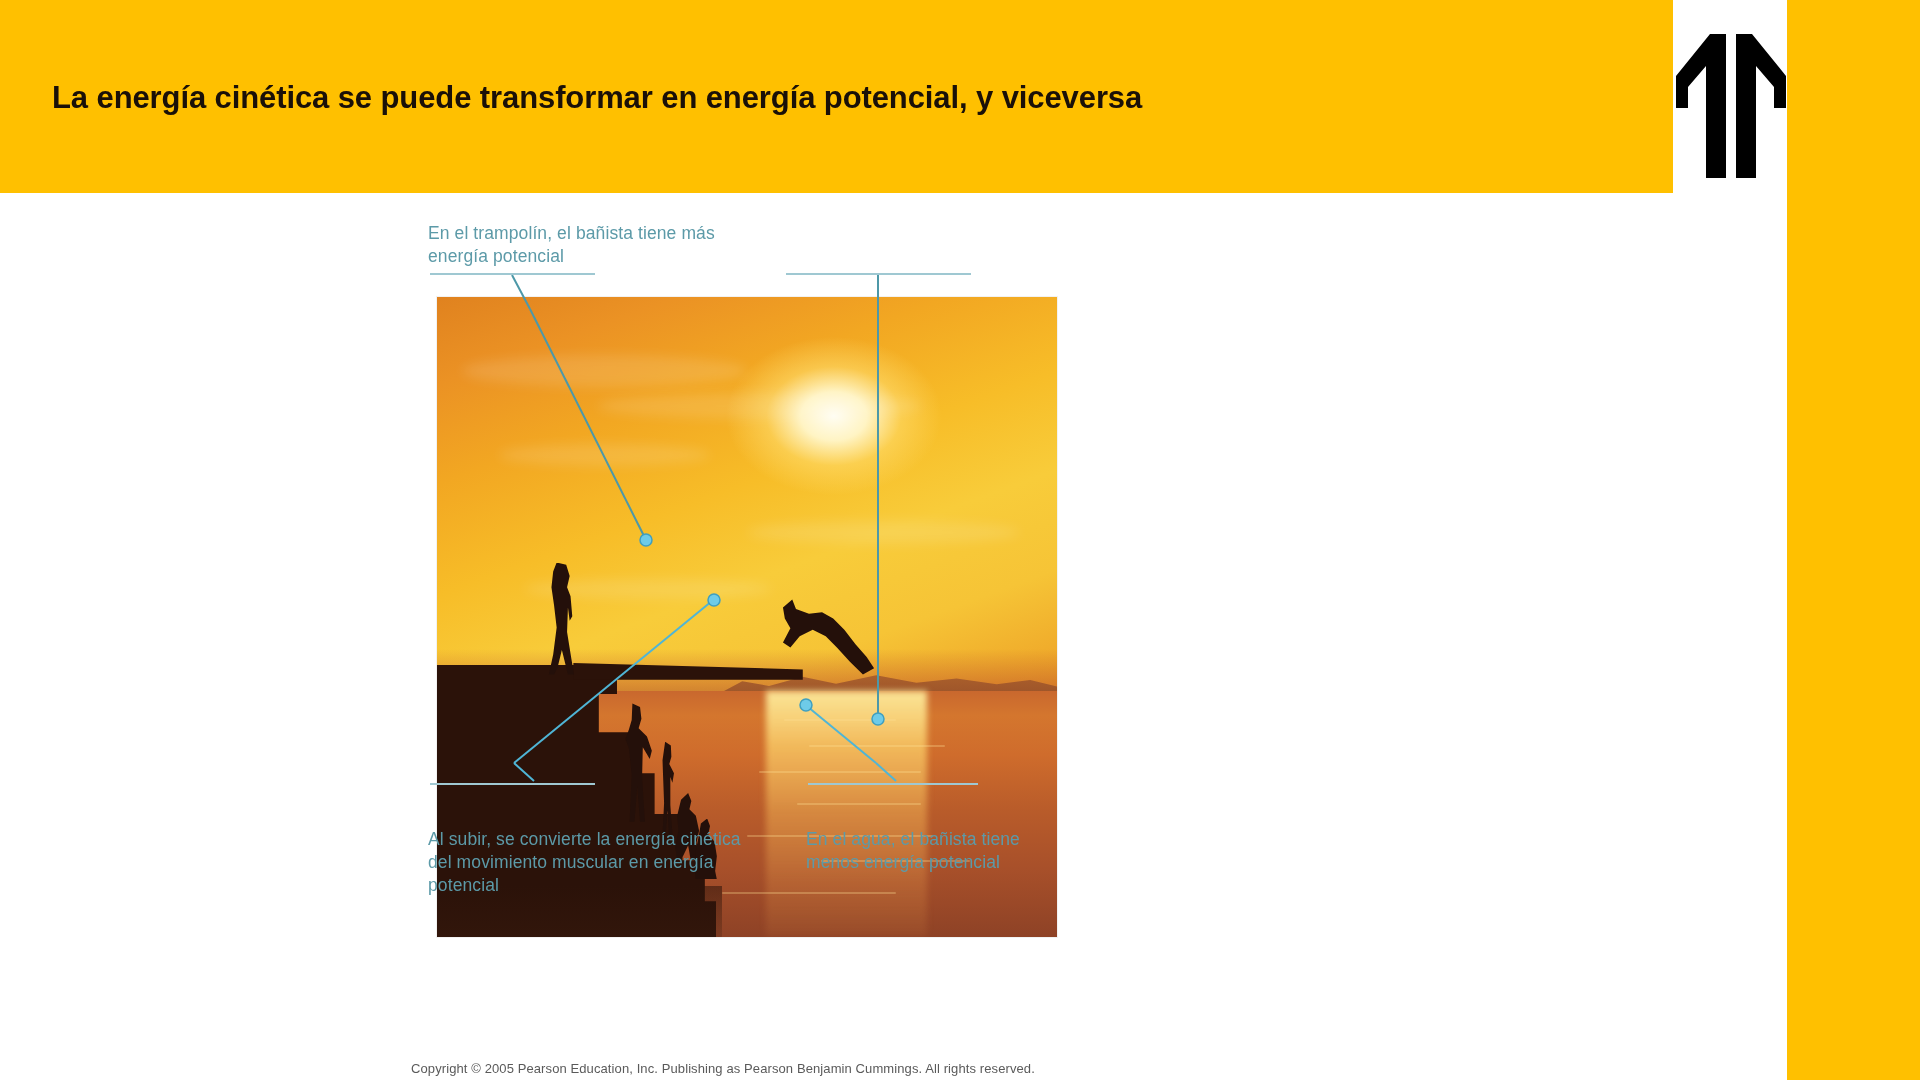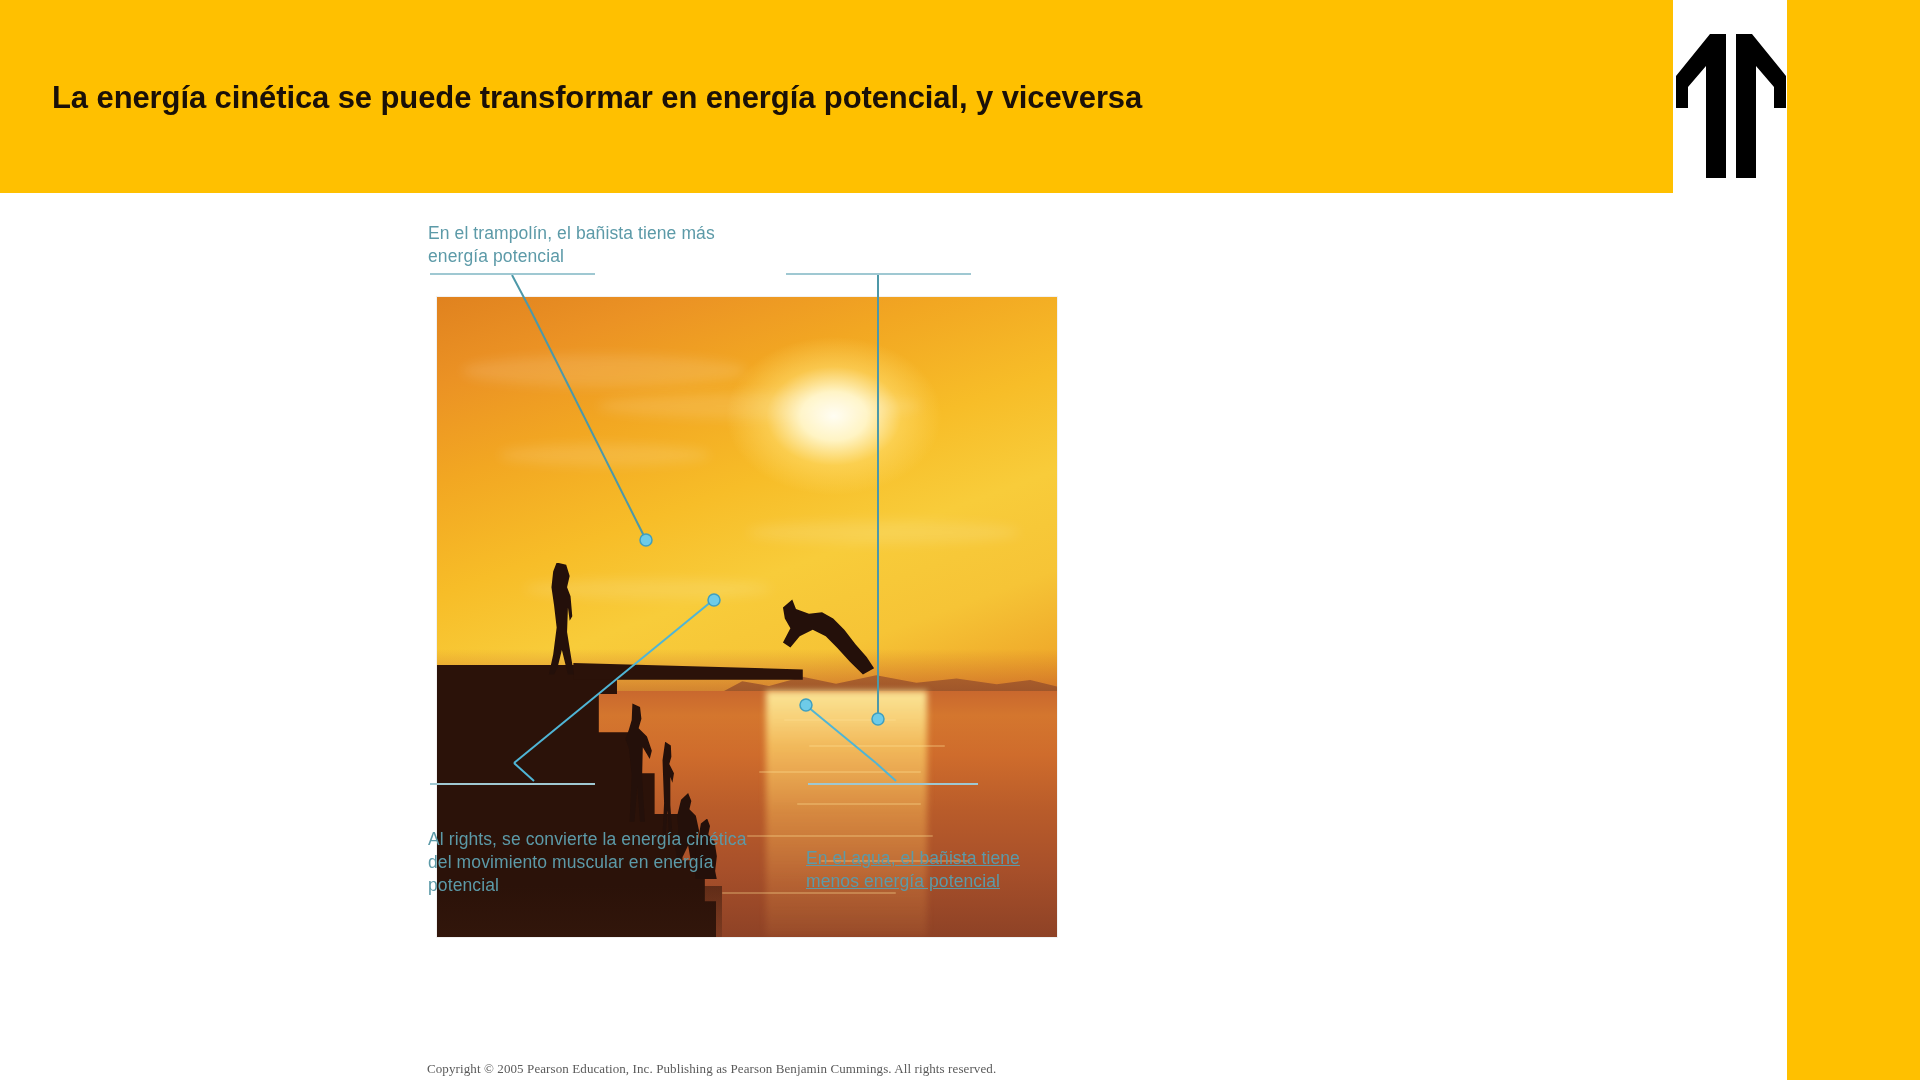--- a/index.html
+++ b/index.html
@@ -283,44 +283,44 @@
   }
   .anno-rule {
     position: absolute;
     height: 2px;
     background: #9fc8d2;
   }
 
   .anno-tl { left: 428px; top: 1px;   width: 300px; }
   .anno-tr { left: 784px; top: 1px;   width: 330px; }
   .anno-bl { left: 428px; top: 607px; width: 320px; }
-  .anno-br { left: 806px; top: 626px; width: 240px; text-decoration: underline; }
+  .anno-br { left: 806px; top: 607px; width: 240px; }
 
   .rule-tl { left: 430px; top: 80px;  width: 165px; }
   .rule-tr { left: 786px; top: 80px;  width: 185px; }
   .rule-bl { left: 430px; top: 590px; width: 165px; }
   .rule-br { left: 808px; top: 590px; width: 170px; }
 
   
   .leaders {
     position: absolute;
     left: 0; top: 0;
     width: 1673px;
     height: 887px;
     pointer-events: none;
   }
 
   
   .copyright {
     position: absolute;
-    left: 427px;
+    left: 411px;
     top: 868px;
     font-size: 13px;
     color: #5a5a5a;
-    font-family: Liberation Serif, serif;
+    font-family: Liberation Sans, sans-serif;
     letter-spacing: 0.1px;
   }
 </style>
 </head>
 <body>
 
 <div id="slide">
 
   <div class="right-band"></div>
 
@@ -397,20 +397,20 @@
     </svg>
 
     <div class="anno-rule rule-tl"></div>
     <div class="anno-rule rule-tr"></div>
     <div class="anno-rule rule-bl"></div>
     <div class="anno-rule rule-br"></div>
 
     <div class="anno anno-tl">En el trampolín, el bañista tiene más energía potencial</div>
 
 
-    <div class="anno anno-bl">Al rights, se convierte la energía cinética del movimiento muscular en energía potencial</div>
+    <div class="anno anno-bl">Al subir, se convierte la energía cinética del movimiento muscular en energía potencial</div>
 
     <div class="anno anno-br">En el agua, el bañista tiene menos energía potencial</div>
 
     <div class="copyright">Copyright ©  2005 Pearson Education, Inc. Publishing as Pearson Benjamin Cummings. All rights reserved.</div>
   </div>
 
 </div>
 
 </body></html>

